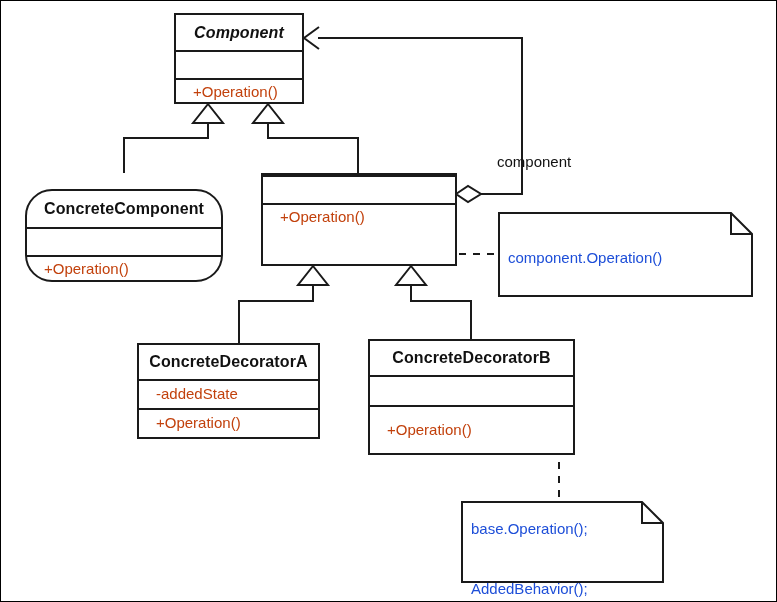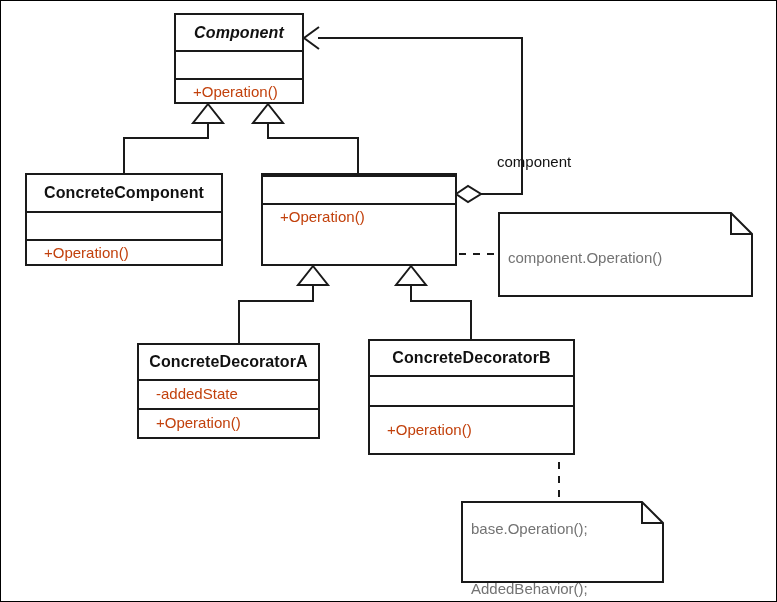--- a/index.html
+++ b/index.html
@@ -70,21 +70,21 @@
   .uml-note .note-shape {
     position: absolute;
     left: 0;
     top: 0;
     width: 100%;
     height: 100%;
   }
   .uml-note .note-text {
     position: relative;
     font-size: 15px;
-    color: #737373;
+    color: #1d4ed8;
     line-height: 1.35;
     white-space: nowrap;
   }
   
   .edge-label {
     position: absolute;
     font-size: 15px;
     color: #111111;
     white-space: nowrap;
   }
@@ -142,21 +142,21 @@
   <div class="uml-class" style="left:173px; top:12px; width:130px; height:91px;">
     <div class="uml-compartment" style="height:35px;">
       <div class="class-name abstract">Component</div>
     </div>
     <div class="uml-compartment sep" style="height:28px;"></div>
     <div class="uml-compartment sep" style="height:26px;">
       <div class="member">+Operation()</div>
     </div>
   </div>
 
-  <div class="uml-class" style="left:24px; top:172px; width:198px; height:93px;">
+  <div class="uml-class" style="left:24px; top:188px; width:198px; height:93px;border-radius:27px;">
     <div class="uml-compartment" style="height:36px;">
       <div class="class-name">ConcreteComponent</div>
     </div>
     <div class="uml-compartment sep" style="height:28px;"></div>
     <div class="uml-compartment sep" style="height:27px;">
       <div class="member">+Operation()</div>
     </div>
   </div>
 
   <div class="uml-class" style="left:260px; top:172px; width:196px; height:93px;">

